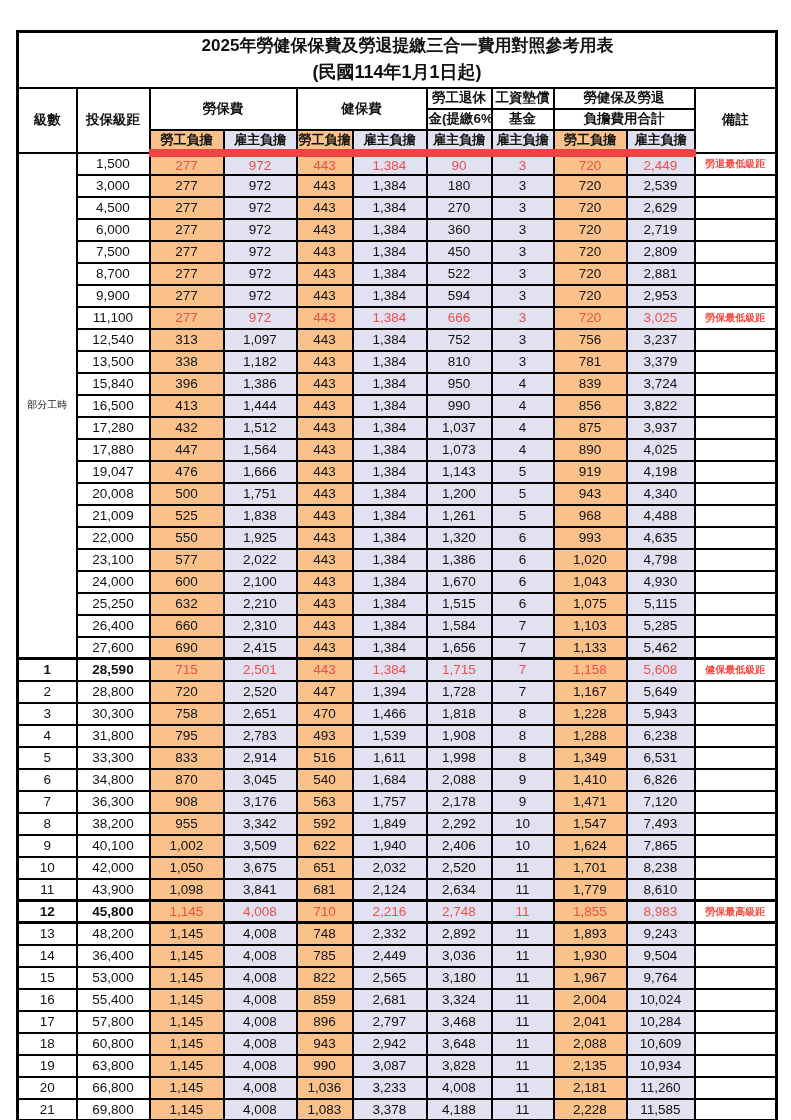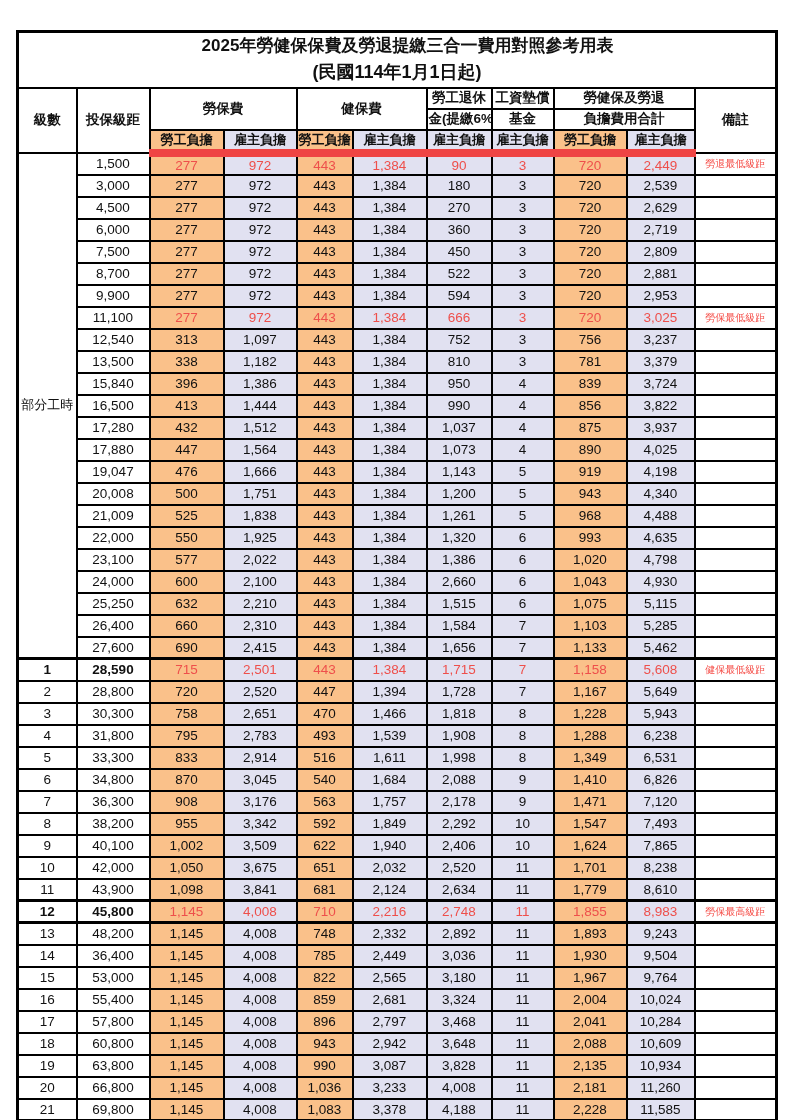--- a/index.html
+++ b/index.html
@@ -36,22 +36,22 @@
   .title-line2 { font-size: 18px; }
   .hdr { font-weight: bold; font-size: 13.5px; background: #fff; }
   .hdr-top { height: 21px; border-bottom-width: 2px; }
   .hdr-mid { height: 21px; }
   .hdr-sub { height: 20px; border-bottom: 8px solid #ef4444; font-weight: bold; font-size: 13px; }
   .bg-orange { background: #FAC18A; }
   .bg-lav    { background: #E1E1F1; }
   .bg-white  { background: #ffffff; }
   .red  { color: #EE4F4B; }
   .bold { font-weight: bold; }
-  .remark-cell { font-size: 10px; font-weight: normal; color: #F54A44; padding: 0; letter-spacing: 0; }
-  .part-time-cell { background: #fff; font-size: 13px; letter-spacing: 0; text-align: center; }
+  .remark-cell { font-size: 10px; font-weight: bold; color: #F54A44; padding: 0; letter-spacing: 0; }
+  .part-time-cell { background: #fff; font-size: 10px; letter-spacing: 0; text-align: center; }
   .grp-top td { border-top-width: 3px; }
   .grp-bot td { border-bottom-width: 3px; }
 </style>
 </head>
 <body>
 
 <div class="sheet">
   <table>
     <colgroup>
       <col style="width:59px">
@@ -333,21 +333,21 @@
           <td class="bg-orange">1,020</td>
           <td class="bg-lav">4,798</td>
           <td class="remark-cell bg-white"></td>
         </tr>
         <tr>
           <td class="bg-white">24,000</td>
           <td class="bg-orange">600</td>
           <td class="bg-lav">2,100</td>
           <td class="bg-orange">443</td>
           <td class="bg-lav">1,384</td>
-          <td class="bg-lav">2,660</td>
+          <td class="bg-lav">1,670</td>
           <td class="bg-lav">6</td>
           <td class="bg-orange">1,043</td>
           <td class="bg-lav">4,930</td>
           <td class="remark-cell bg-white"></td>
         </tr>
         <tr>
           <td class="bg-white">25,250</td>
           <td class="bg-orange">632</td>
           <td class="bg-lav">2,210</td>
           <td class="bg-orange">443</td>

